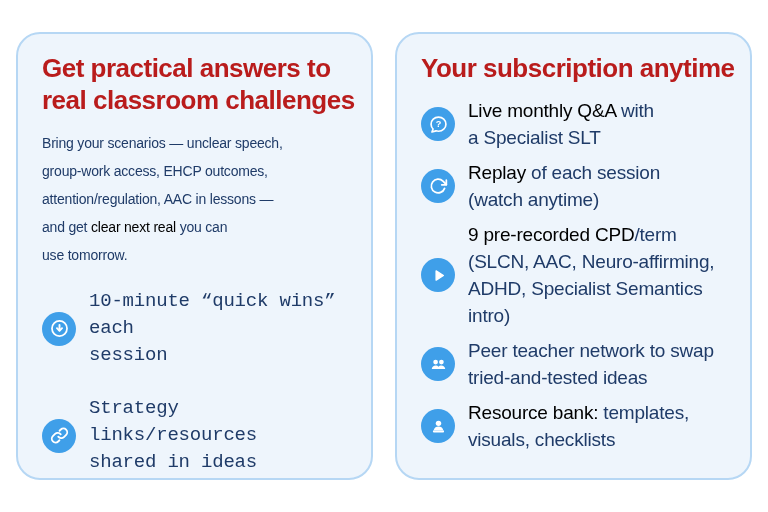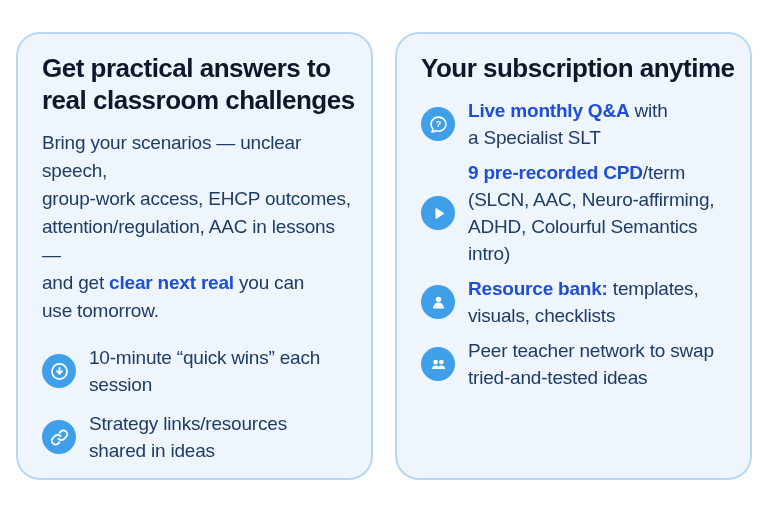--- a/index.html
+++ b/index.html
@@ -13,31 +13,31 @@
   .card{
     flex:1;box-sizing:border-box;overflow:hidden;
     background:#eef5fc;
     border:2px solid #b6d7f4;
     border-radius:24px;
     padding:18px 14px 16px 24px;
   }
   .card-title{
     margin:0 0 13px 0;
     font-size:26px;line-height:32px;font-weight:700;
-    letter-spacing:-0.5px;color:#0f172a;
+    letter-spacing:-0.5px;color:#b91c1c;
     white-space:pre-line;
   }
   .para{
     margin:0 0 19px 0;
-    font-size:19px;line-height:28px;letter-spacing:-0.2px;
+    font-size:14px;line-height:28px;letter-spacing:-0.2px;
     white-space:pre-line;max-width:322px;
   }
-  .b{font-weight:700;color:#1d4ed8;}
+  .b{font-weight:400;color:#000000;}
   .bullets{list-style:none;margin:0;padding:0;display:flex;flex-direction:column;}
-  .bullets.loose{gap:12px;}
+  .bullets.loose{gap:26px;font-family:Liberation Mono, monospace;}
   .bullets.tight{gap:8px;}
   .bullet{display:flex;align-items:center;gap:13px;}
   .icball{
     width:34px;height:34px;border-radius:50%;
     background:#3f9fe9;flex:0 0 34px;
     display:flex;align-items:center;justify-content:center;
   }
   .icball svg{display:block;}
   .btxt{
     margin:0;font-size:19px;line-height:27px;letter-spacing:-0.2px;
@@ -94,52 +94,62 @@
         <span class="icball">
           <svg width="21" height="21" viewBox="0 0 24 24">
             <path d="M12 3.5c4.7 0 8.5 3.6 8.5 8.1s-3.8 8.1-8.5 8.1c-1 0-2-.16-2.9-.46L4.5 20.5l1.3-3.4a7.9 7.9 0 0 1-2.3-5.5c0-4.5 3.8-8.1 8.5-8.1z" fill="none" stroke="#fff" stroke-width="1.9" stroke-linejoin="round"></path>
             <text x="12" y="15.4" text-anchor="middle" font-size="10.5" font-weight="bold" fill="#fff" font-family="Liberation Sans, sans-serif">?</text>
           </svg>
         </span>
         <p class="btxt"><span class="b">Live monthly Q&amp;A</span><span> with
 a Specialist SLT</span></p>
       </li>
 
+      <li class="bullet">
+        <span class="icball">
+          <svg width="20" height="20" viewBox="0 0 24 24">
+            <polyline points="22 5 22 10.5 16.5 10.5" fill="none" stroke="#fff" stroke-width="2.1" stroke-linecap="round" stroke-linejoin="round"></polyline>
+            <path d="M19.9 14.8a8.2 8.2 0 1 1-1.95-8.55L22 10.2" fill="none" stroke="#fff" stroke-width="2.1" stroke-linecap="round"></path>
+          </svg>
+        </span>
+        <p class="btxt"><span class="b">Replay</span><span> of each session
+(watch anytime)</span></p>
+      </li>
 
       <li class="bullet">
         <span class="icball">
           <svg width="21" height="21" viewBox="0 0 24 24">
             <path d="M9.3 6.8l8.3 5.2-8.3 5.2z" fill="#fff" stroke="#fff" stroke-width="1.6" stroke-linejoin="round"></path>
           </svg>
         </span>
         <p class="btxt"><span class="b">9 pre-recorded CPD</span><span>/term
 (SLCN, AAC, Neuro-affirming,
-ADHD, Colourful Semantics intro)</span></p>
+ADHD, Specialist Semantics intro)</span></p>
+      </li>
+
+      <li class="bullet">
+        <span class="icball">
+          <svg width="21" height="21" viewBox="0 0 24 24">
+            <circle cx="8.7" cy="9.2" r="2.7" fill="#fff"></circle>
+            <circle cx="15.3" cy="9.2" r="2.7" fill="#fff"></circle>
+            <path d="M4.3 17.2c.3-2.7 2.1-4.1 4.4-4.1 1.5 0 2.6.55 3.3 1.5.7-.95 1.8-1.5 3.3-1.5 2.3 0 4.1 1.4 4.4 4.1z" fill="#fff"></path>
+          </svg>
+        </span>
+        <p class="btxt"><span>Peer teacher network to swap
+tried-and-tested ideas</span></p>
       </li>
 
       <li class="bullet">
         <span class="icball">
           <svg width="21" height="21" viewBox="0 0 24 24">
             <circle cx="12" cy="8.4" r="3.1" fill="#fff"></circle>
             <path d="M6.6 15.9c.6-2.5 2.8-3.8 5.4-3.8s4.8 1.3 5.4 3.8z" fill="#fff"></path>
             <rect x="5.6" y="16.4" width="12.8" height="2.4" rx="1.2" fill="#fff"></rect>
           </svg>
         </span>
         <p class="btxt"><span class="b">Resource bank:</span><span> templates,
 visuals, checklists</span></p>
       </li>
 
-      <li class="bullet">
-        <span class="icball">
-          <svg width="21" height="21" viewBox="0 0 24 24">
-            <circle cx="8.7" cy="9.2" r="2.7" fill="#fff"></circle>
-            <circle cx="15.3" cy="9.2" r="2.7" fill="#fff"></circle>
-            <path d="M4.3 17.2c.3-2.7 2.1-4.1 4.4-4.1 1.5 0 2.6.55 3.3 1.5.7-.95 1.8-1.5 3.3-1.5 2.3 0 4.1 1.4 4.4 4.1z" fill="#fff"></path>
-          </svg>
-        </span>
-        <p class="btxt"><span>Peer teacher network to swap
-tried-and-tested ideas</span></p>
-      </li>
-
     </ul>
   </section>
 
 </div>
 
 </body></html>

